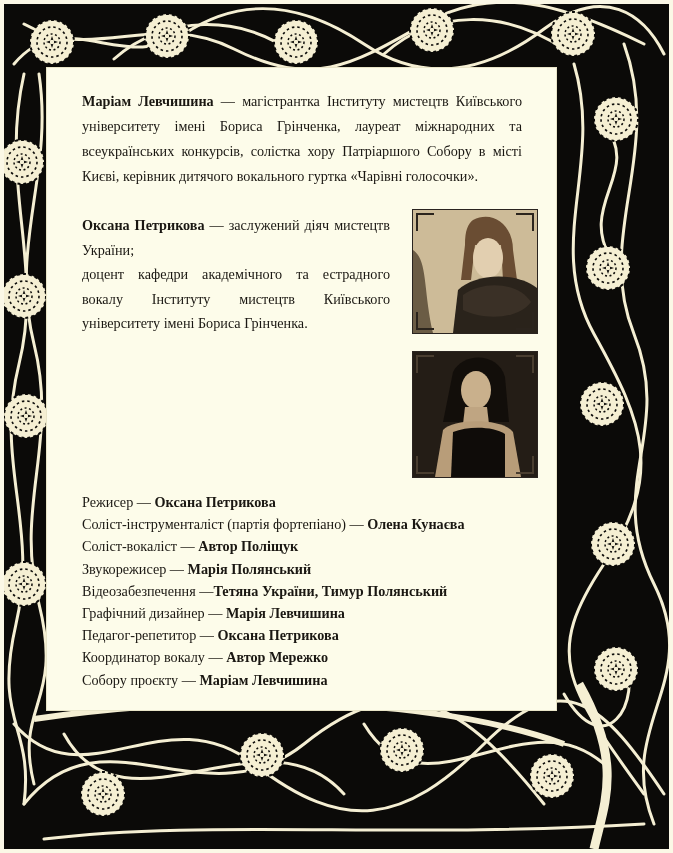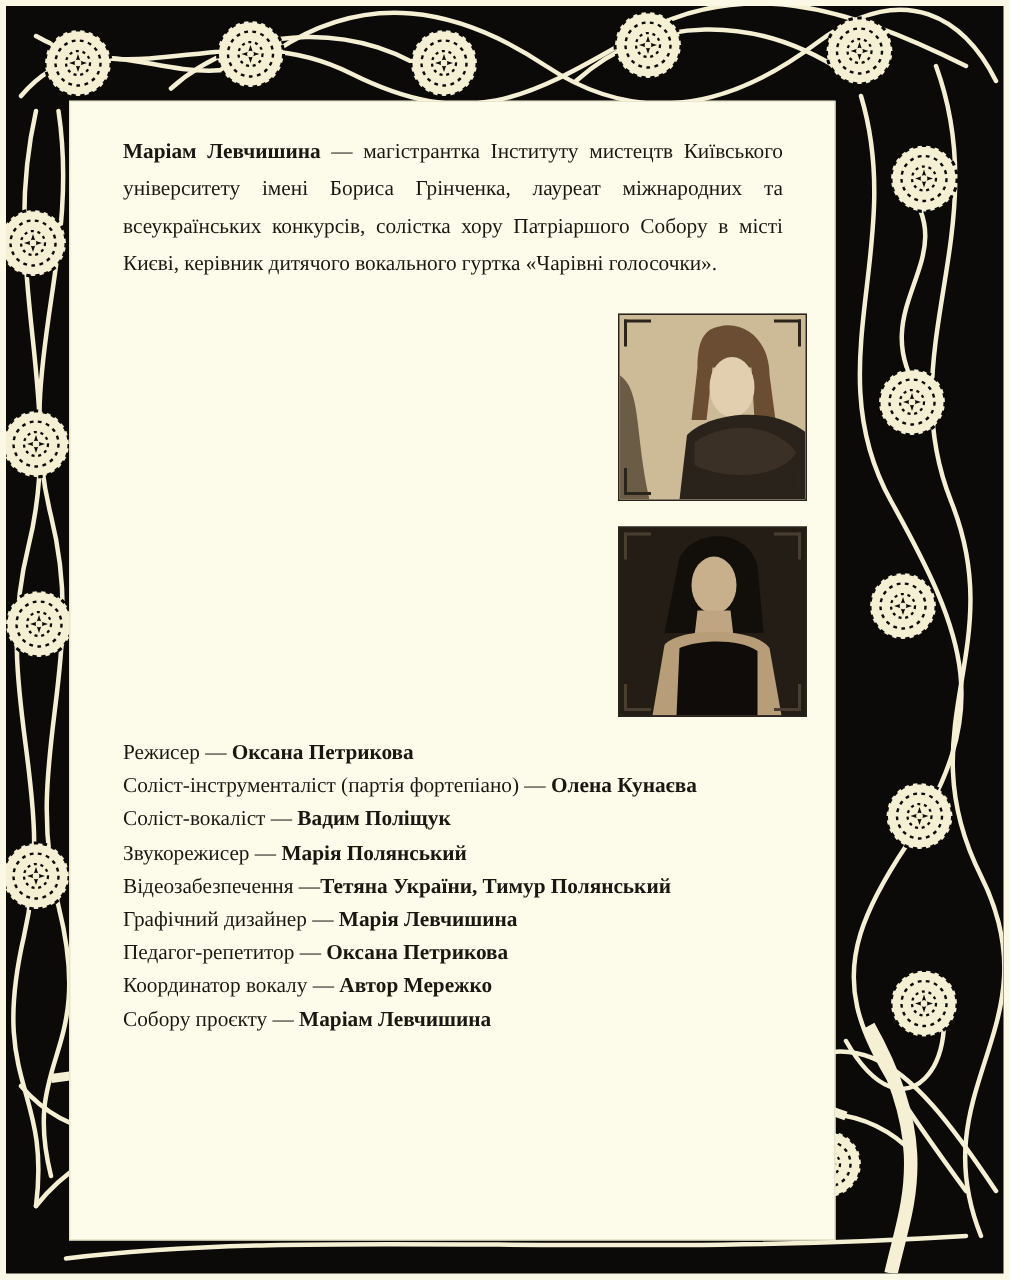--- a/index.html
+++ b/index.html
@@ -9,21 +9,21 @@
     font-family: "DejaVu Serif", "Liberation Serif", serif;
     position: relative;
   }
   .frame {
     position: absolute; left: 4px; top: 4px; width: 665px; height: 845px;
     background: #0b0a08;
     overflow: hidden;
   }
   .frame svg { position: absolute; left: 0; top: 0; }
   .panel {
-    position: absolute; left: 46px; top: 67px; width: 511px; height: 760px;
+    position: absolute; left: 46px; top: 67px; width: 511px; height: 644px;
     background: #fdfcea;
     box-shadow: inset 0 0 0 1px #e9e5c8;
   }
   .text {
     position: absolute; color: #1a1712;
     font-family: "Liberation Serif", "DejaVu Serif", serif;
     font-size: 14.2px; line-height: 24.6px;
   }
   .justify { text-align: justify; text-align-last: left; }
   .b { font-weight: bold; }
@@ -101,20 +101,24 @@
     <use href="#flower" x="20" y="292"></use>
     <use href="#flower" x="22" y="412"></use>
     <use href="#flower" x="20" y="580"></use>
   </svg>
 </div>
 
 <div class="panel">
 
   <p class="text justify intro" style="margin:0"><span class="b">Маріам Левчишина</span><span> — магістрантка  Інституту мистецтв Київського університету імені Бориса Грінченка, лауреат міжнародних та всеукраїнських конкурсів, солістка хору Патріаршого Собору в місті Києві, керівник дитячого вокального гуртка «Чарівні голосочки».</span></p>
 
+  <div class="text justify bio1">
+    <div><span class="b">Оксана Петрикова</span><span> — заслужений діяч мистецтв України;</span></div>
+    <div>доцент кафедри академічного та естрадного вокалу Інституту мистецтв Київського університету імені Бориса Грінченка.</div>
+  </div>
 
   <div class="photo photo1">
     <svg width="124" height="123" viewBox="0 0 124 123">
       <rect width="124" height="123" fill="#cdbb98"></rect>
       <path d="M0,40 C15,50 10,80 20,123 L0,123 Z" fill="#6b5c45"></path>
       <path d="M60,10 C80,0 100,15 100,40 L104,70 L90,70 L88,35 L62,35 L58,70 L48,70 L52,35 C52,20 55,14 60,10 Z" fill="#6a4d33"></path>
       <ellipse cx="75" cy="48" rx="15" ry="20" fill="#e2cfb0"></ellipse>
       <path d="M45,80 C60,65 100,60 124,78 L124,123 L40,123 Z" fill="#2a231b"></path>
       <path d="M50,85 C70,70 105,72 118,92 C105,110 70,110 50,100 Z" fill="#3a3026"></path>
     </svg>
@@ -136,21 +140,21 @@
     </svg>
     <span class="corner c-tl" style="border-color:#4a3e30"></span>
     <span class="corner c-tr" style="border-color:#4a3e30"></span>
     <span class="corner c-bl" style="border-color:#4a3e30"></span>
     <span class="corner c-br" style="border-color:#4a3e30"></span>
   </div>
 
   <div class="text credits">
     <div><span>Режисер — </span><span class="b">Оксана Петрикова</span></div>
     <div><span>Соліст-інструменталіст (партія фортепіано) — </span><span class="b">Олена Кунаєва</span></div>
-    <div><span>Соліст-вокаліст — </span><span class="b">Вадим Поліщук</span></div>
+    <div><span>Соліст-вокаліст — </span><span class="b">Автор Поліщук</span></div>
     <div><span>Звукорежисер — </span><span class="b">Марія Полянський</span></div>
     <div><span>Відеозабезпечення —</span><span class="b">Тетяна України, Тимур Полянський</span></div>
     <div><span>Графічний дизайнер — </span><span class="b">Марія Левчишина</span></div>
     <div><span>Педагог-репетитор — </span><span class="b">Оксана Петрикова</span></div>
     <div><span>Координатор вокалу — </span><span class="b">Автор Мережко</span></div>
     <div><span>Собору проєкту — </span><span class="b">Маріам Левчишина</span></div>
   </div>
 </div>
 
 </body></html>

